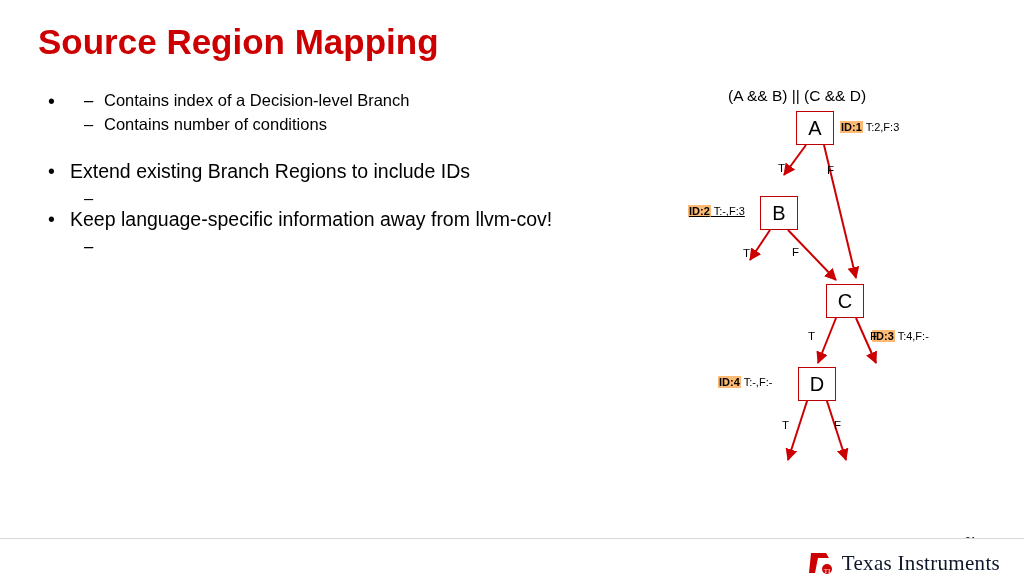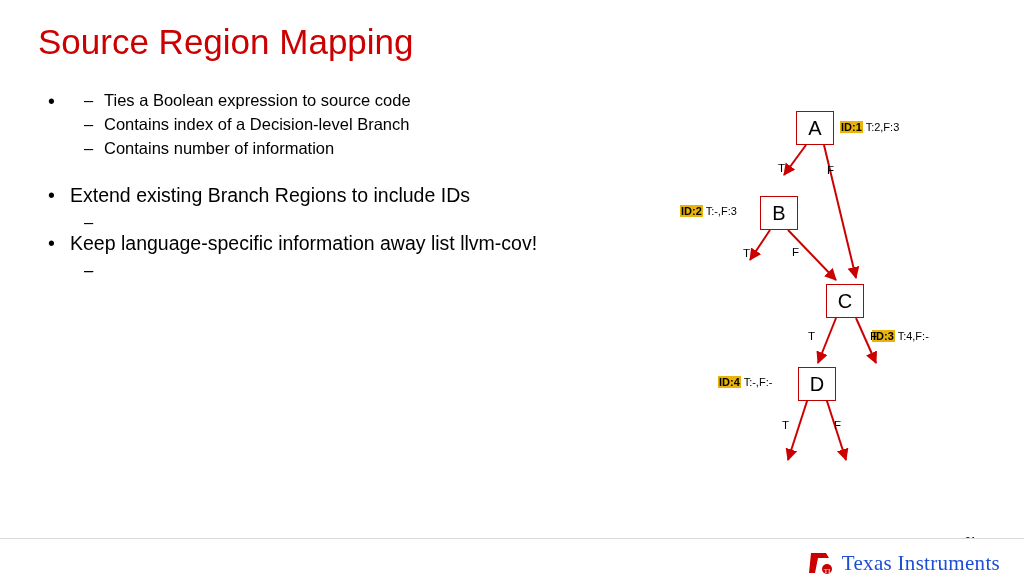--- a/index.html
+++ b/index.html
@@ -16,21 +16,21 @@
   }
   .slide {
     position: absolute;
     inset: 0;
   }
   .title {
     position: absolute;
     left: 38px;
     top: 22px;
     font-size: 35px;
-    font-weight: normal;
+    font-weight: bold;
     color: #cc0000;
     letter-spacing: 0px;
     white-space: nowrap;
   }
   .body-text {
     position: absolute;
     left: 42px;
     top: 86px;
     width: 620px;
   }
@@ -98,21 +98,21 @@
     z-index: 3;
   }
   .idtag {
     position: absolute;
     font-size: 11px;
     white-space: nowrap;
     z-index: 3;
     color: #000;
   }
   .idtag .hl {
-    background: #eab308;
+    background: #fdba74;
     font-weight: bold;
     padding: 0 1px;
   }
   .tf {
     position: absolute;
     font-size: 11.5px;
     color: #000;
     z-index: 3;
   }
   svg.edges {
@@ -151,79 +151,79 @@
     gap: 8px;
   }
   .ti-mark {
     width: 28px;
     height: 28px;
     position: relative;
   }
   .ti-word {
     font-family: "Liberation Serif", serif;
     font-size: 21px;
-    color: #1d4ed8;
+    color: #0f172a;
     letter-spacing: 0.3px;
     white-space: nowrap;
   }
 </style>
 </head>
 <body>
 
 <div class="slide">
 
   <div class="title">Source Region Mapping</div>
 
   <div class="body-text">
 
     <div class="bullet-group">
       <div class="l1">
         <span class="dot">•</span>
       </div>
       <div class="l2">
         <span class="dash">–</span>
-        <span>Ties a Boolean expression to source code</span>
       </div>
       <div class="l2">
         <span class="dash">–</span>
         <span>Contains index of a Decision-level Branch</span>
       </div>
       <div class="l2">
         <span class="dash">–</span>
-        <span>Contains number of information</span>
+        <span>Contains number of conditions</span>
       </div>
     </div>
 
     <div class="bullet-group">
       <div class="l1">
         <span class="dot">•</span>
         <span>Extend existing Branch Regions to include IDs</span>
       </div>
       <div class="l2">
         <span class="dash">–</span>
       </div>
     </div>
 
     <div class="bullet-group">
       <div class="l1">
         <span class="dot">•</span>
-        <span>Keep language-specific information away list llvm-cov!</span>
+        <span>Keep language-specific information away from llvm-cov!</span>
       </div>
       <div class="l2">
         <span class="dash">–</span>
       </div>
       <div class="l2">
         <span class="dash">–</span>
       </div>
     </div>
 
   </div>
 
   <div class="diagram">
 
+    <div class="expr">(A &amp;&amp; B) || (C &amp;&amp; D)</div>
 
     <svg class="edges" viewBox="0 0 360 400">
       <defs>
         <marker id="ah" markerWidth="7" markerHeight="7" refX="5.5" refY="3" orient="auto">
           <path d="M0,0 L6,3 L0,6 z" fill="#cc0000"></path>
         </marker>
       </defs>
 
       <line x1="146" y1="67" x2="124" y2="97" stroke="#cc0000" stroke-width="2" marker-end="url(#ah)"></line>
 
@@ -241,21 +241,21 @@
 
       <line x1="166" y1="320" x2="186" y2="382" stroke="#cc0000" stroke-width="2" marker-end="url(#ah)"></line>
     </svg>
 
     <div class="node" style="left:136px; top:33px;">A</div>
     <div class="idtag" style="left:180px; top:43px;"><span class="hl">ID:1</span><span> T:2,F:3</span></div>
     <div class="tf" style="left:118px; top:84px;">T</div>
     <div class="tf" style="left:167px; top:86px;">F</div>
 
     <div class="node" style="left:100px; top:118px;">B</div>
-    <div class="idtag" style="left:20px; top:127px;"><span class="hl">ID:2</span><span> T:-,F:3</span></div>
+    <div class="idtag" style="left:28px; top:127px;text-decoration:underline;"><span class="hl">ID:2</span><span> T:-,F:3</span></div>
     <div class="tf" style="left:83px; top:169px;">T</div>
     <div class="tf" style="left:132px; top:168px;">F</div>
 
     <div class="node" style="left:166px; top:206px;">C</div>
     <div class="idtag" style="left:212px; top:215px;margin-top:37px;"><span class="hl">ID:3</span><span> T:4,F:-</span></div>
     <div class="tf" style="left:148px; top:252px;">T</div>
     <div class="tf" style="left:210px; top:252px;">F</div>
 
     <div class="node" style="left:138px; top:289px;">D</div>
     <div class="idtag" style="left:58px; top:298px;"><span class="hl">ID:4</span><span> T:-,F:-</span></div>

